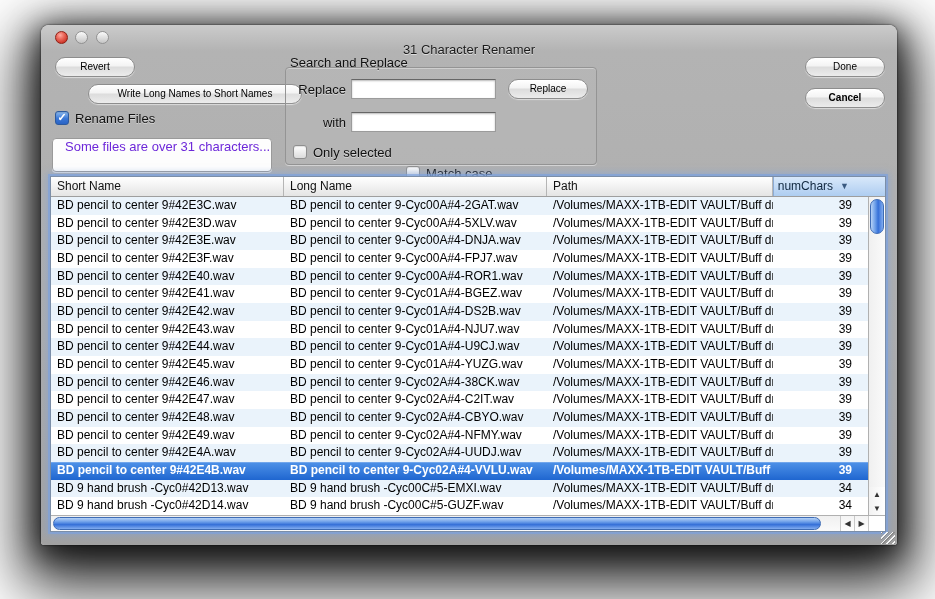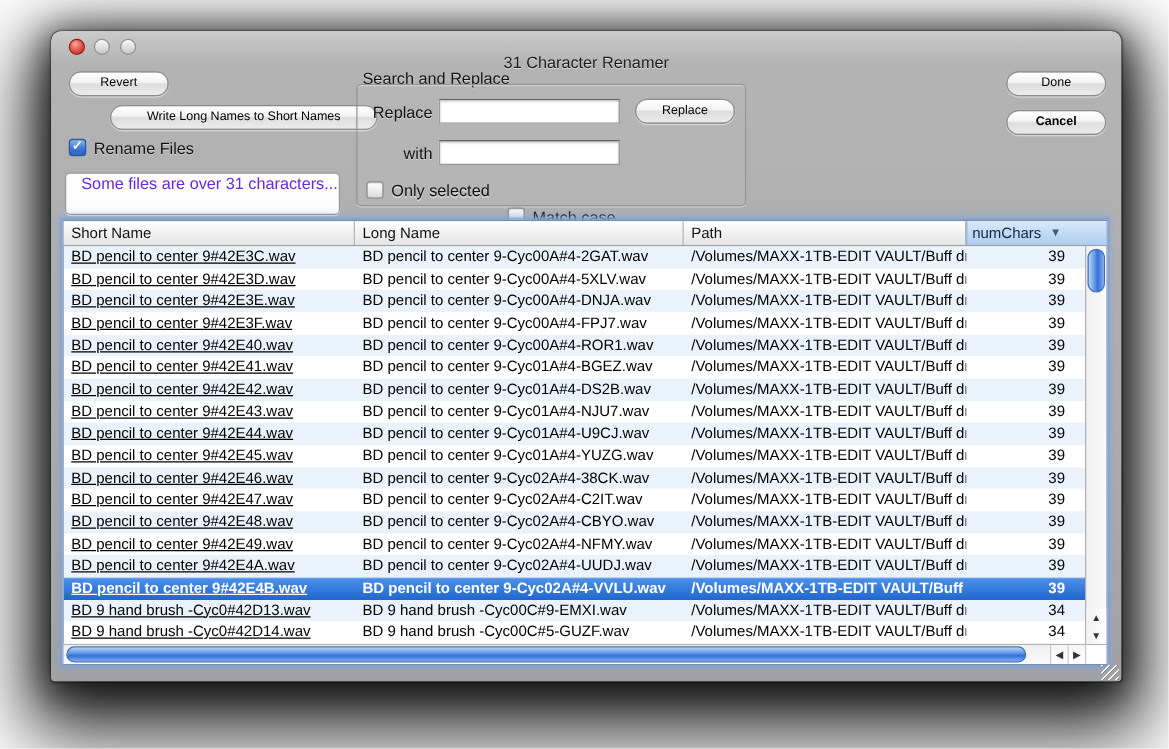--- a/index.html
+++ b/index.html
@@ -95,21 +95,21 @@
 
   .tmid{display:flex;height:318px;}
   .rows{width:817px;overflow:hidden;}
   .trow{display:flex;height:17.67px;line-height:17.6px;background:#fff;}
   .trow.stripe{background:#eaf3fb;}
   .trow.selected{
     background:linear-gradient(180deg,#85b2ee 0%,#4a8ee6 8%,#1f66d0 100%);
     color:#fff;font-weight:bold;
   }
   .cell{font-size:12px;padding:0 6px;overflow:hidden;white-space:nowrap;color:inherit;}
-  .c-short{width:233px;text-decoration:underline;}
+  .c-short{width:233px;}
   .c-long{width:263px;}
   .c-path{width:226px;}
   .c-chars{flex:1;text-align:right;padding-right:16px;}
 
   
   .vscroll{width:17px;border-left:1px solid #b0b0b0;background:linear-gradient(90deg,#f0f0f0,#fafafa);display:flex;flex-direction:column;}
   .vtrack{flex:1;position:relative;}
   .vthumb{
     position:absolute;left:1px;top:2px;width:14px;height:35px;border-radius:8px;
     background:linear-gradient(90deg,#b6d2f6 0%,#6d9fe9 35%,#3570d8 60%,#82adf0 100%);
@@ -287,21 +287,21 @@
     <div class="cell c-chars">39</div>
   </div>
             <div class="trow selected">
     <div class="cell c-short">BD pencil to center 9#42E4B.wav</div>
     <div class="cell c-long">BD pencil to center 9-Cyc02A#4-VVLU.wav</div>
     <div class="cell c-path">/Volumes/MAXX-1TB-EDIT VAULT/Buff dr...</div>
     <div class="cell c-chars">39</div>
   </div>
             <div class="trow stripe">
     <div class="cell c-short">BD 9 hand brush -Cyc0#42D13.wav</div>
-    <div class="cell c-long">BD 9 hand brush -Cyc00C#9-EMXI.wav</div>
+    <div class="cell c-long">BD 9 hand brush -Cyc00C#5-EMXI.wav</div>
     <div class="cell c-path">/Volumes/MAXX-1TB-EDIT VAULT/Buff drum ...</div>
     <div class="cell c-chars">34</div>
   </div>
             <div class="trow">
     <div class="cell c-short">BD 9 hand brush -Cyc0#42D14.wav</div>
     <div class="cell c-long">BD 9 hand brush -Cyc00C#5-GUZF.wav</div>
     <div class="cell c-path">/Volumes/MAXX-1TB-EDIT VAULT/Buff drum ...</div>
     <div class="cell c-chars">34</div>
   </div>
           </div>

